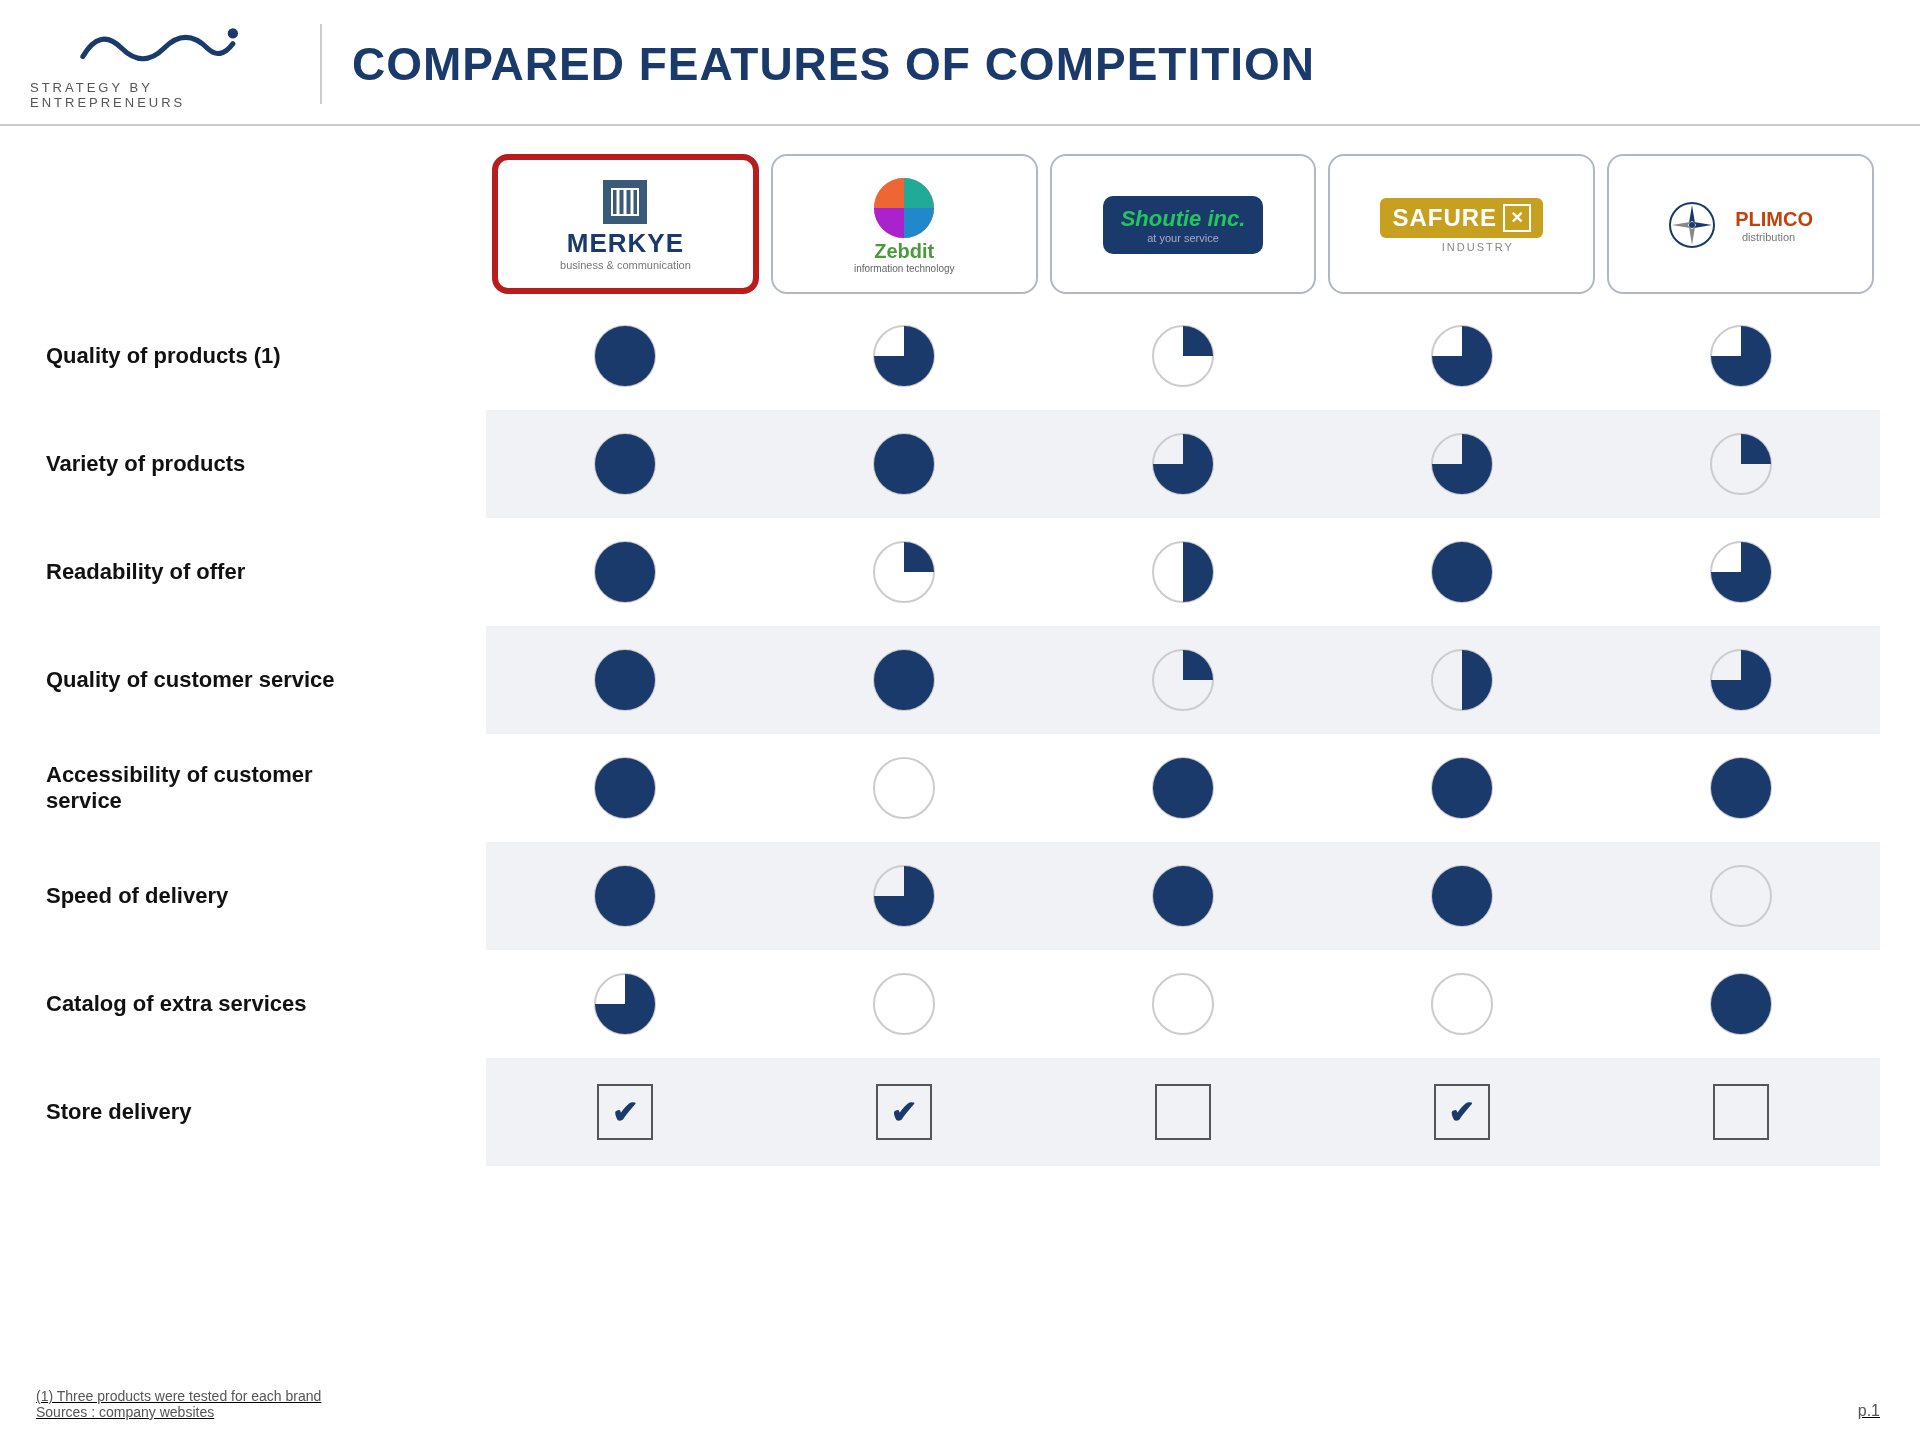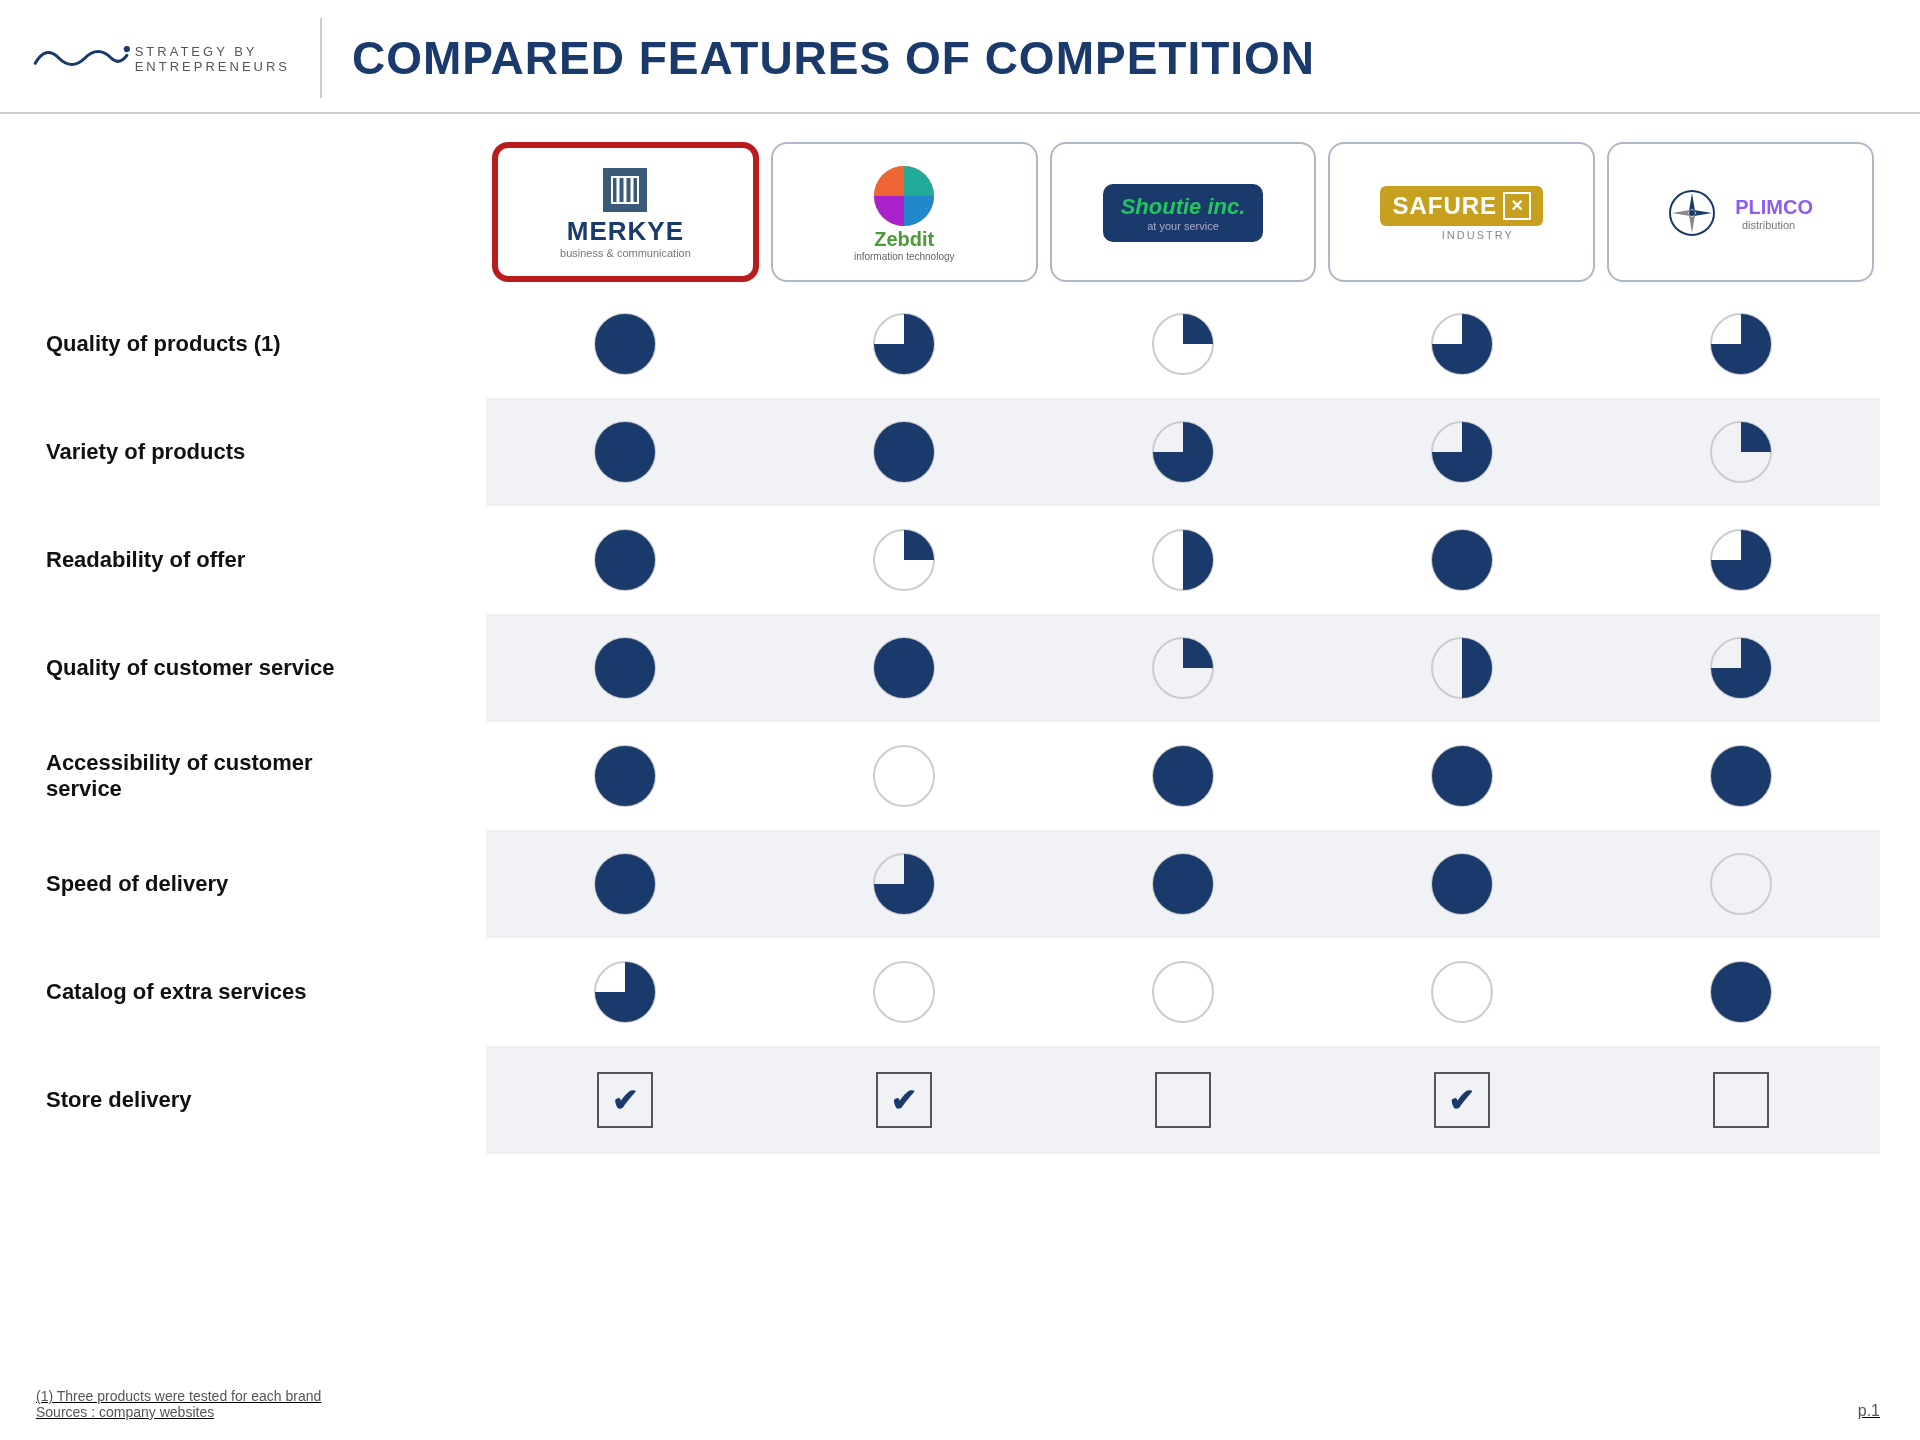--- a/index.html
+++ b/index.html
@@ -13,21 +13,21 @@
 
     
     .header {
       display: flex;
       align-items: center;
       padding: 18px 40px 14px 30px;
       border-bottom: 2px solid #cccccc;
     }
     .logo-area {
       display: flex;
-      flex-direction: row;
+      flex-direction: column;
       align-items: center;
       width: 260px;
       flex-shrink: 0;
     }
     .logo-icon {
       width: 200px;
       height: 60px;
     }
     .logo-subtitle {
       font-size: 13px;
@@ -194,21 +194,21 @@
     }
 
     .plimco-logo {
       display: flex;
       align-items: center;
       gap: 8px;
     }
     .plimco-text .plimco-name {
       font-size: 20px;
       font-weight: 900;
-      color: #8b5cf6;
+      color: #c2410c;
       margin-left: 11px;
     }
     .plimco-text .plimco-sub {
       font-size: 11px;
       color: #777;
     }
   </style>
 </head>
 <body>
 

